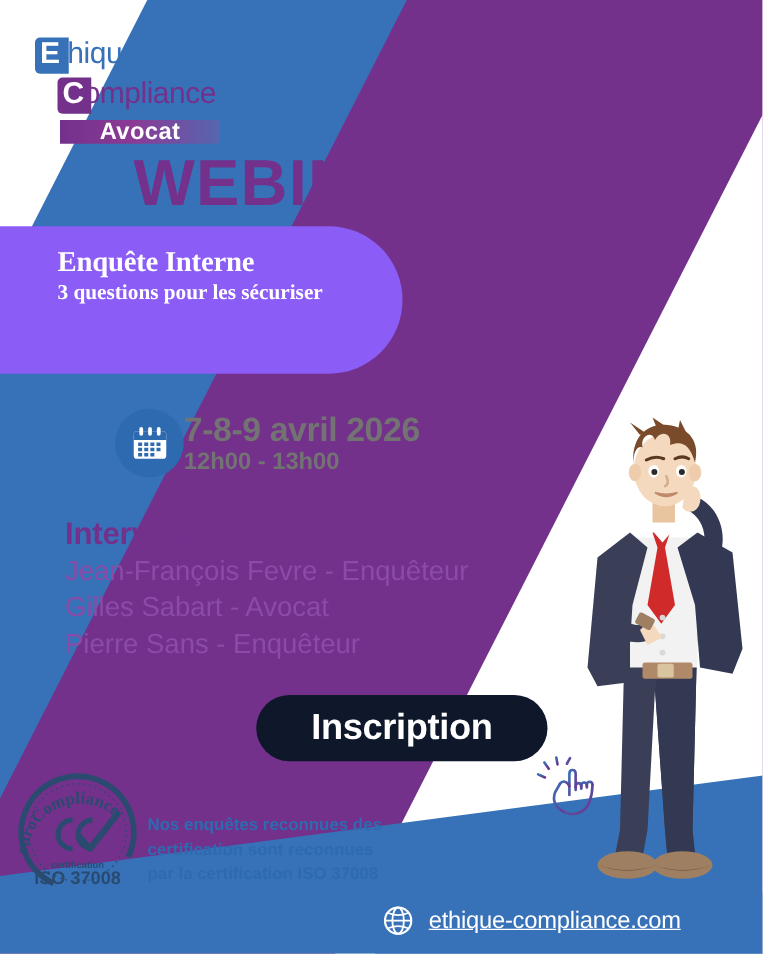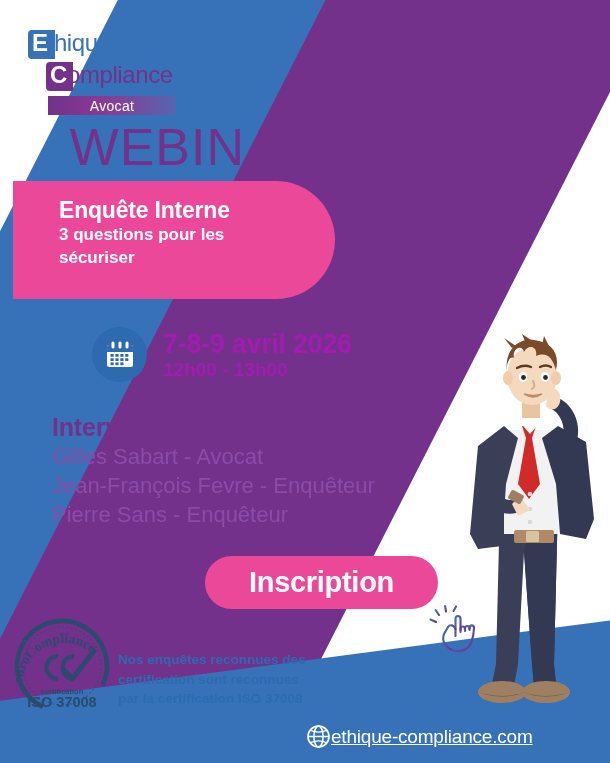--- a/index.html
+++ b/index.html
@@ -63,67 +63,69 @@
   .logo-word.ethique{left:4px;}
   .logo-word.compliance{left:22px;color:#73318C;}
   .logo-word .cap{color:#ffffff;font-weight:600;}
   #logo .row2{margin-top:2px;}
   .logo-bar{
     position:absolute;left:20px;top:66px;
     width:128px;height:19px;
     background:linear-gradient(90deg,#73318C 0%,#8B3A94 45%,#5566B0 100%);
     display:flex;align-items:center;justify-content:center;
   }
-  .logo-bar span{color:#fff;font-size:14px;font-weight:400;letter-spacing:.3px;}
+  .logo-bar span{color:#fff;font-size:19px;font-weight:700;letter-spacing:.3px;}
 
   
   #title{
     position:absolute;left:0;top:117px;width:440px;
     text-align:center;
-    font-size:52px;font-weight:normal;
+    font-size:52px;font-weight:bold;
     letter-spacing:1px;
     color:#73318C;
+    padding-left:40px;
   }
 
   
   #banner{
-    position:absolute;left:13px;top:181px;
+    position:absolute;left:0;top:181px;
     width:322px;height:118px;
-    background:#ec4899;
+    background:#8b5cf6;
     border-radius:0 60px 60px 0;
     padding:16px 0 0 46px;
     box-sizing:border-box;
     color:#fff;
+    font-family:Liberation Serif, serif;
   }
   #banner .b-title{font-size:23px;font-weight:bold;letter-spacing:-0.2px;}
   #banner .b-sub{font-size:17px;font-weight:600;line-height:1.35;margin-top:0;
                  width:215px;}
 
   
   #date-block{position:absolute;left:92px;top:327px;display:flex;align-items:center;}
   #cal-icon{
     width:55px;height:55px;border-radius:50%;
     background:#2E6AB0;
     display:flex;align-items:center;justify-content:center;
     flex:0 0 auto;
   }
-  #date-text{margin-left:16px;color:#a21caf;}
+  #date-text{color:#737373;}
   #date-text .d-main{font-size:27px;font-weight:bold;letter-spacing:-0.3px;}
   #date-text .d-sub{font-size:19px;font-weight:600;margin-top:-1px;}
 
   
   #speakers{position:absolute;left:52px;top:413px;color:#8B4BA8;}
   #speakers .sp-head{font-size:25px;font-weight:bold;color:#73318C;letter-spacing:-0.2px;}
   #speakers .sp-item{font-size:22px;font-weight:400;line-height:1.32;color:#8B4BA8;}
 
   
   #inscription{
     position:absolute;left:205px;top:556px;
     width:233px;height:53px;
-    background:#ec4899;
+    background:#0f172a;
     border-radius:28px;
     display:flex;align-items:center;justify-content:center;
     color:#fff;font-size:29px;font-weight:bold;letter-spacing:-0.3px;
     border:none;cursor:pointer;
     font-family:"Liberation Sans", sans-serif;
   }
 
   
   #click-icon{position:absolute;left:428px;top:600px;width:62px;height:60px;}
 
@@ -136,21 +138,21 @@
   }
 
   
   #footer-link{
     position:absolute;left:306px;top:724px;
     display:flex;align-items:center;
     color:#ffffff;text-decoration:none;
   }
   #globe-icon{width:25px;height:25px;flex:0 0 auto;}
   #footer-link .url{
-    font-size:19px;font-weight:400;
+    margin-left:12px;font-size:19px;font-weight:400;
     text-decoration:underline;letter-spacing:-0.2px;color:#fff;
   }
 
   
   #character{position:absolute;left:462px;top:334px;width:148px;height:390px;}
 </style>
 </head>
 <body>
 
 <div id="poster">
@@ -206,22 +208,22 @@
       </svg>
     </div>
     <div id="date-text">
       <div class="d-main">7-8-9 avril 2026</div>
       <div class="d-sub">12h00 - 13h00</div>
     </div>
   </div>
 
   <div id="speakers">
     <div class="sp-head">Intervenants :</div>
+    <div class="sp-item">Jean-François Fevre - Enquêteur</div>
     <div class="sp-item">Gilles Sabart - Avocat</div>
-    <div class="sp-item">Jean-François Fevre - Enquêteur</div>
     <div class="sp-item">Pierre Sans - Enquêteur</div>
   </div>
 
   <button id="inscription">Inscription</button>
 
   <div id="click-icon">
     <svg width="62" height="60" viewBox="0 0 62 60" aria-hidden="true">
       <defs>
         <linearGradient id="gradHand" x1="0" y1="0" x2="1" y2="1">
           <stop offset="0%" stop-color="#3772B8"></stop>

